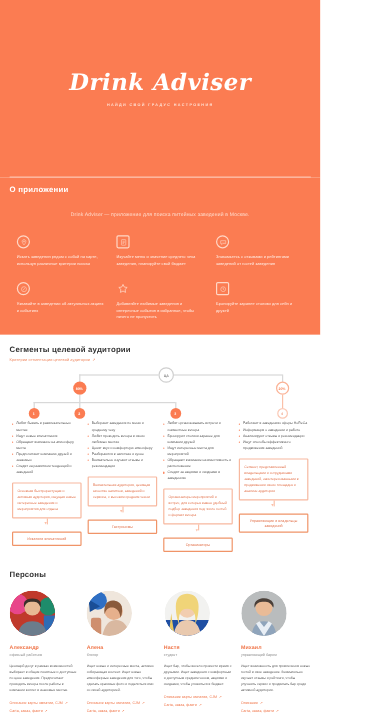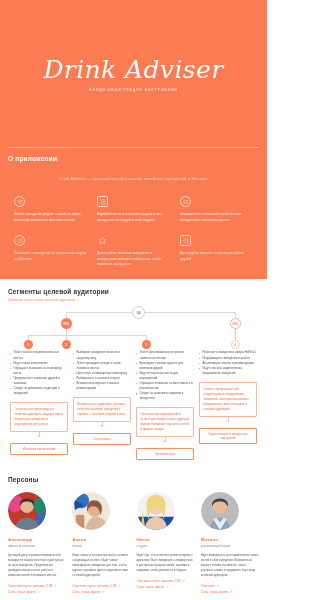--- a/index.html
+++ b/index.html
@@ -18,22 +18,22 @@
     background: #fb7c52;
     display: flex;
     flex-direction: column;
     align-items: center;
     justify-content: center;
     position: relative;
   }
   .hero-title {
     font-family: "DejaVu Serif", serif;
     font-style: italic;
-    font-weight: normal;
-    font-size: 25px;
+    font-weight: bold;
+    font-size: 19px;
     color: #ffffff;
     letter-spacing: 0.4px;
     line-height: 1;
   }
   .hero-sub {
     margin-top: 6px;
     font-size: 3.1px;
     letter-spacing: 1.15px;
     color: #ffe2d6;
     text-transform: uppercase;

